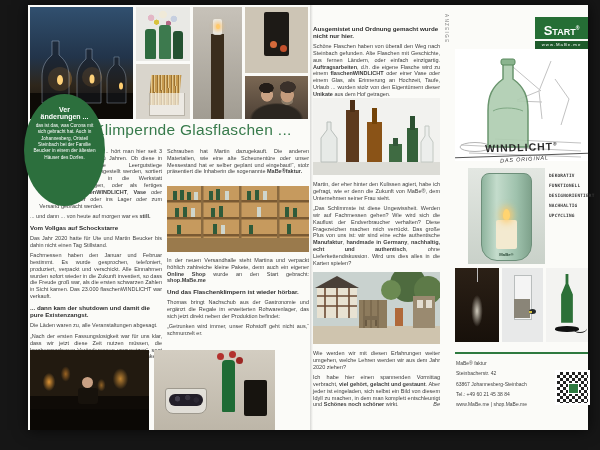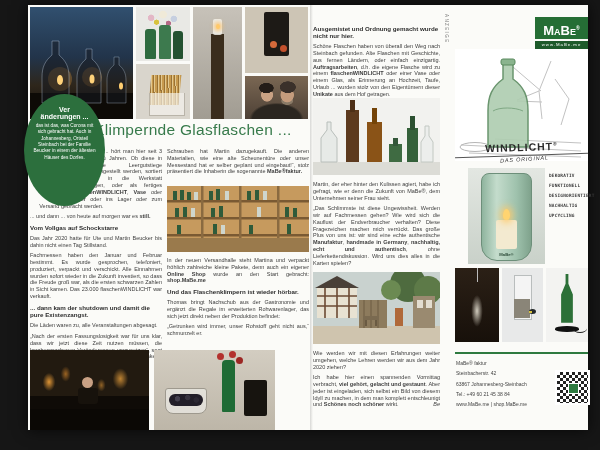--- a/index.html
+++ b/index.html
@@ -357,21 +357,21 @@
         </svg>
       </div>
 
       <div class="col rcolC">
           <p class="para"><span>Wie werden wir mit diesen Erfahrungen weiter umgehen, welche Lehren werden wir aus dem Jahr 2020 ziehen?</span></p>
           <p class="para"><span>Ich habe hier einen spannenden Vormittag verbracht, </span><span class="b">viel gehört, gelacht und gestaunt</span><span>. Aber jeder ist eingeladen, sich selbst ein Bild von diesem Idyll zu machen, in dem man komplett entschleunigt und </span><span class="b">Schönes noch schöner</span><span> wirkt. </span><span class="i r author">Be</span></p>
         </div>
 
       <div class="anzeige">ANZEIGE</div>
 
-      <div class="logo-box"><span>MaBe</span><span class="logo-reg">®</span></div>
+      <div class="logo-box"><span>Start</span><span class="logo-reg">®</span></div>
       <div class="logo-bar">www.MaBe.me</div>
 
       <div class="photo sketch" style="background:#fff;">
         <svg viewBox="0 0 133 112" preserveAspectRatio="none">
           <rect width="133" height="112" fill="#ffffff"></rect>
           <g stroke="#c2c2c2" stroke-width="1" fill="none">
             <path d="M96 12 l-12 30 l-22 9"></path>
               <path d="M84 42 l3 28"></path>
               <path d="M62 52 l25 1"></path>
             <path d="M58 18 l28 24"></path>

